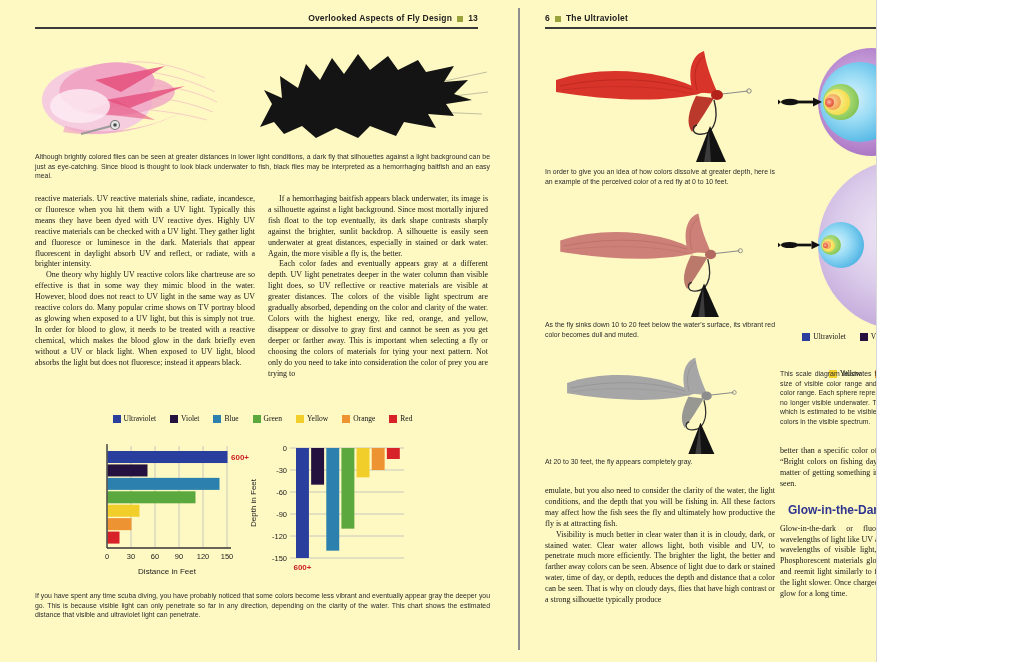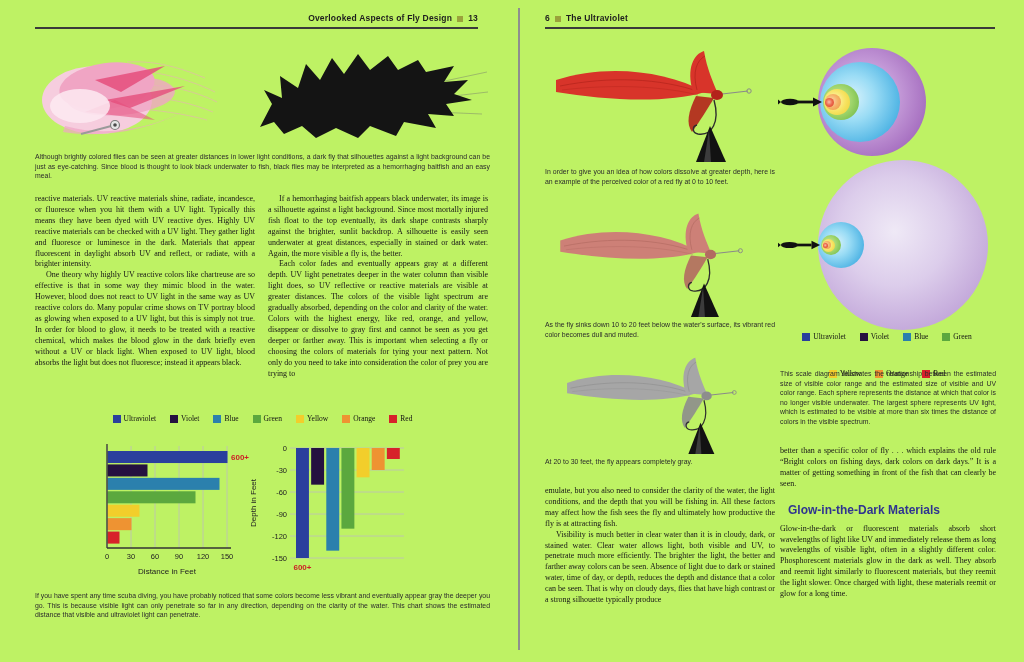--- a/index.html
+++ b/index.html
@@ -1,16 +1,16 @@
 <!DOCTYPE html>
 <html style="--header-bullet: #9aa23b; --heading-blue: #2f3490; --annotation-red: #cc2127; --pink-fly-light: #f6cdde; --pink-fly-mid: #f0a5c4; --pink-fly-deep: #e54e7c; --black-fly: #141414; --hook-gray: #8a8a8a;"><head>
 <meta charset="utf-8">
 <style>
   html,body{margin:0;padding:0;background:#fff;}
-  #spread{position:relative;width:1024px;height:662px;background:#bef264;overflow:hidden;
+  #spread{position:relative;width:876px;height:662px;background:#fef9c3;overflow:hidden;
           font-family:"Liberation Sans",sans-serif;outline:1px solid #d8d8d8;}
   .abs{position:absolute;}
   .page-header{font:bold 8.5px "Liberation Sans",sans-serif;color:#1e1e1e;
                border-bottom:2px solid #3a3a3a;padding-bottom:4px;letter-spacing:.2px;}
   .hdr-right{text-align:right;}
   .bullet{display:inline-block;width:6px;height:6px;background:var(--header-bullet);
           margin:0 5px;vertical-align:middle;}
   .caption{font:6.9px/9.6px "Liberation Sans",sans-serif;color:#2b2b2b;text-align:justify;}
   .body-text{font:8px/10.9px "Liberation Serif","DejaVu Serif",serif;color:#161616;text-align:justify;}
   .body-text p{margin:0;}

